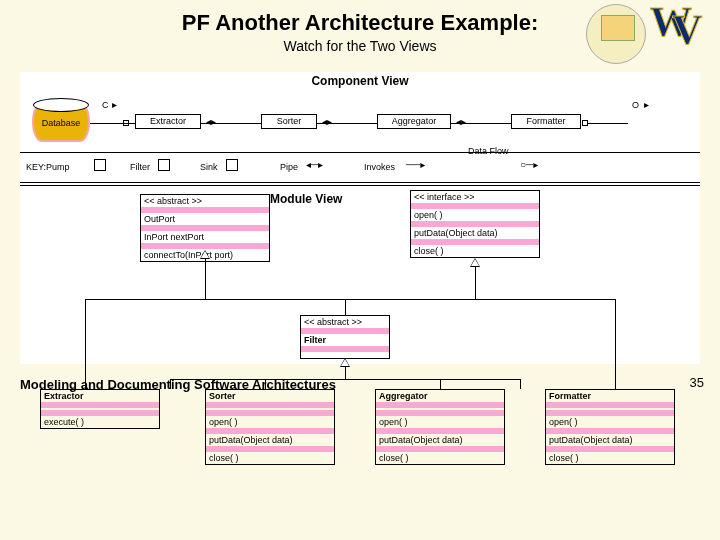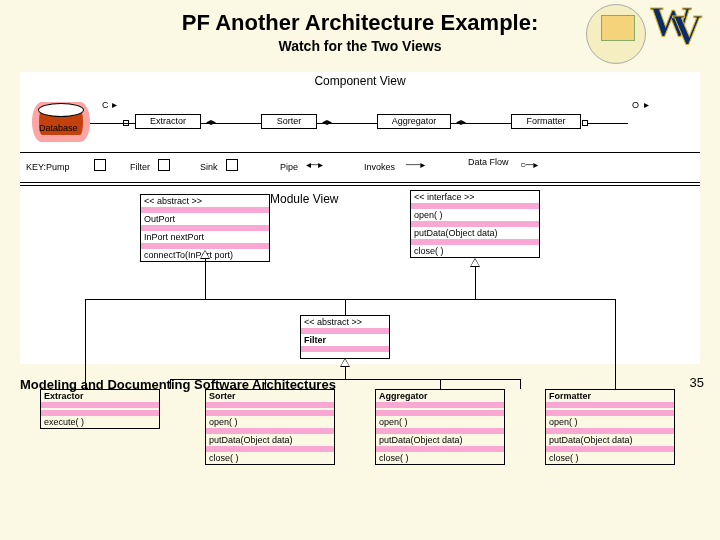--- a/index.html
+++ b/index.html
@@ -1,35 +1,35 @@
 <!DOCTYPE html>
 <html><head>
 <meta charset="utf-8">
 <style>
   *{box-sizing:border-box}
   body{margin:0;width:720px;height:540px;background:#fbf9e3;font-family:Arial,Helvetica,sans-serif;font-size:9px;color:#000;position:relative;overflow:hidden}
   .slide{position:relative;width:720px;height:400px}
   .title{font-size:22px;font-weight:bold;text-align:center;padding-top:10px}
-  .subtitle{font-size:14px;font-weight:bold;text-align:center;margin-top:2px}
-  .sec-label{font-size:12px;font-weight:normal;text-align:center}
+  .subtitle{font-size:14px;font-weight:normal;text-align:center;margin-top:2px}
+  .sec-label{font-size:12px;font-weight:bold;text-align:center}
   .logo-cu,.logo-wv{position:absolute;top:4px}
   .logo-cu{right:74px;width:60px;height:60px;border:1px solid #aaa;border-radius:50%;background:#f4eec0;overflow:hidden}
   .logo-cu::before{content:"";position:absolute;left:14px;top:10px;width:32px;height:24px;background:#f4d37a;border:1px solid #8a6}
   .logo-wv{right:4px;width:66px;height:44px}
   .wv{font-family:Georgia,serif;font-weight:bold;position:absolute;font-size:42px;color:#0b2b6b;-webkit-text-stroke:1px #d9b32c}
   .wv.a{left:0;top:-6px}
   .wv.b{left:22px;top:2px}
   .diagram{position:absolute;left:20px;right:20px;top:72px;bottom:36px;background:#fff;border:0}
   
   .el{position:absolute}
   .box{border:1px solid #000;background:#fff;text-align:center;padding:1px 2px;line-height:11px}
   .stack .row{border-bottom:6px solid #f9a8d4;padding:1px 3px;text-align:left}
   .stack .row:last-child{border-bottom:none}
   .ctr{text-align:center}
-  .db{border:7px solid #fca5a5;border-radius:10px/20px;background:#c2410c;position:absolute;text-align:left;padding-top:14px}
+  .db{border:2px solid #fca5a5;border-radius:10px/20px;background:#eab308;position:absolute;text-align:center;padding-top:14px}
   .db::before{content:"";position:absolute;left:-1px;right:-1px;top:-6px;height:12px;border:1px solid #000;border-radius:50%;background:#fff}
   .ln{position:absolute;background:#000}
   .hln{height:1px}
   .vln{width:1px}
   .tri{position:absolute;width:0;height:0}
   .tri.u{border-left:5px solid transparent;border-right:5px solid transparent;border-bottom:9px solid #000}
   .tri.u::after{content:"";position:absolute;left:-4px;top:1px;border-left:4px solid transparent;border-right:4px solid transparent;border-bottom:7px solid #fff}
   .sq{position:absolute;width:6px;height:6px;border:1px solid #000;background:#fff}
   .arh{position:absolute;font-size:10px}
   .tag{position:absolute;font-size:9px}
@@ -92,21 +92,21 @@
 
     <div class="el" style="left:180px;top:90px">Sink</div>
     <div class="el box" style="left:206px;top:87px;width:12px;height:12px"></div>
 
     <div class="el" style="left:260px;top:90px">Pipe</div>
     <div class="arh el" style="left:286px;top:87px">◂─▸</div>
 
     <div class="el" style="left:344px;top:90px">Invokes</div>
     <div class="arh el" style="left:386px;top:87px">──▸</div>
 
-    <div class="el" style="left:448px;top:85px">Data Flow</div>
+    <div class="el" style="left:448px;top:74px">Data Flow</div>
     <div class="arh el" style="left:500px;top:87px">○─▸</div>
 
     <div class="hr" style="top:110px"></div>
     <div class="hr" style="top:113px"></div>
 
     <div class="el sec-label" style="left:250px;top:120px">Module View</div>
 
     <div class="el stack" style="left:120px;top:122px;width:130px;border:1px solid #000">
       <div class="row ctr">&lt;&lt; abstract &gt;&gt;</div>
       <div class="row ctr" style="font-weight:normal">OutPort</div>

